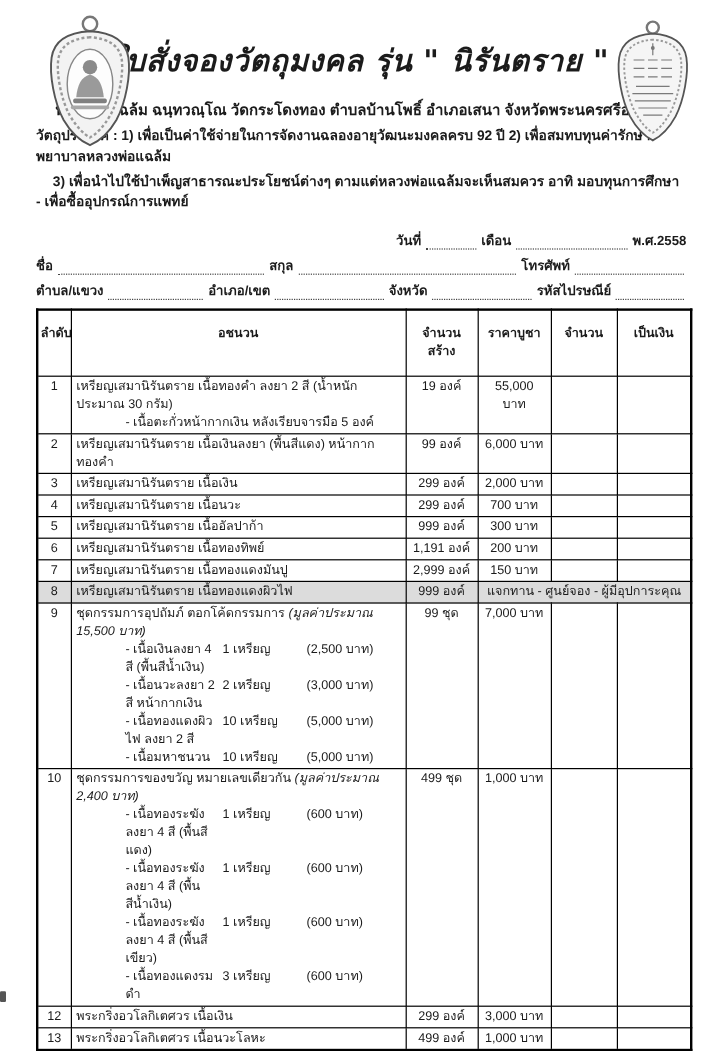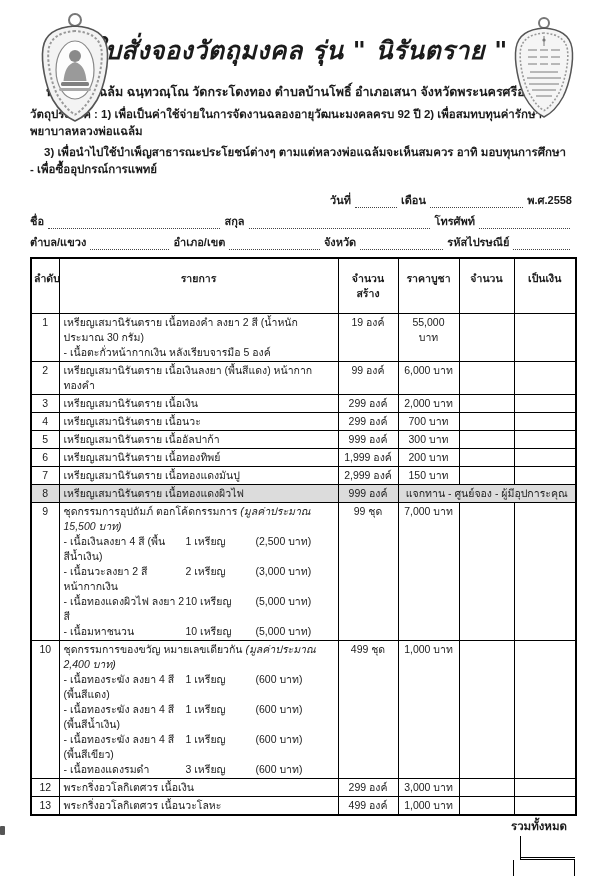--- a/index.html
+++ b/index.html
@@ -27,21 +27,21 @@
   
   table.order{border-collapse:collapse;margin:6px 25px 0 30px;width:545px;table-layout:fixed;}
   table.order th,table.order td{
     border:1px solid #000;font-size:10.5px;line-height:15px;padding:1px 4px;vertical-align:top;
   }
   table.order{border:2px solid #000;}
   table.order th{font-weight:bold;text-align:center;padding:12px 2px;}
   td.c{text-align:center;}
   tr.hl td{background:#dcdcdc;}
   .subline{display:flex;}
-  .subline .sname{flex:1 1 auto;}
+  .subline .sname{flex:1 1 auto;margin-left:41px;}
   .subline .sqty{flex:0 0 70px;}
   .subline .sprice{flex:0 0 78px;}
   .inote{font-style:italic;}
   
   .total-row{display:flex;width:545px;margin:0 25px 0 30px;align-items:flex-end;flex-direction:column;}
   .total-label{flex:1 1 auto;text-align:right;font-size:11.5px;font-weight:bold;line-height:20px;padding-right:8px;}
   .total-box{box-sizing:border-box;border:1px solid #000;border-top:none;border-bottom:3px double #000;height:24px;background:#fff;}
   .tb1{width:55px;border-right:none;}
   .tb2{width:62px;}
   .artifact{position:absolute;left:0;top:826px;width:5px;height:9px;background:#555;border-radius:1px;}
@@ -130,21 +130,21 @@
       <col style="width:28px">
         <col style="width:279px">
         <col style="width:60px">
       <col style="width:61px">
         <col style="width:55px">
         <col style="width:62px">
     </colgroup>
     <thead>
       <tr id="head-row">
           <th>ลำดับ</th>
-          <th>รายการ</th>
+          <th>อชนวน</th>
           <th>จำนวนสร้าง</th>
           <th>ราคาบูชา</th>
           <th>จำนวน</th>
           <th>เป็นเงิน</th>
         </tr>
     </thead>
     <tbody id="table-body">
         <tr>
           <td class="c">1</td>
           <td>
@@ -196,21 +196,21 @@
           <td class="c">999 องค์</td>
           <td class="c">300 บาท</td>
           <td></td>
           <td></td>
         </tr>
         <tr>
           <td class="c">6</td>
           <td>
             <div>เหรียญเสมานิรันตราย เนื้อทองทิพย์</div>
           </td>
-          <td class="c">1,999 องค์</td>
+          <td class="c">1,191 องค์</td>
           <td class="c">200 บาท</td>
           <td></td>
           <td></td>
         </tr>
         <tr>
           <td class="c">7</td>
           <td>
             <div>เหรียญเสมานิรันตราย เนื้อทองแดงมันปู</div>
           </td>
           <td class="c">2,999 องค์</td>

